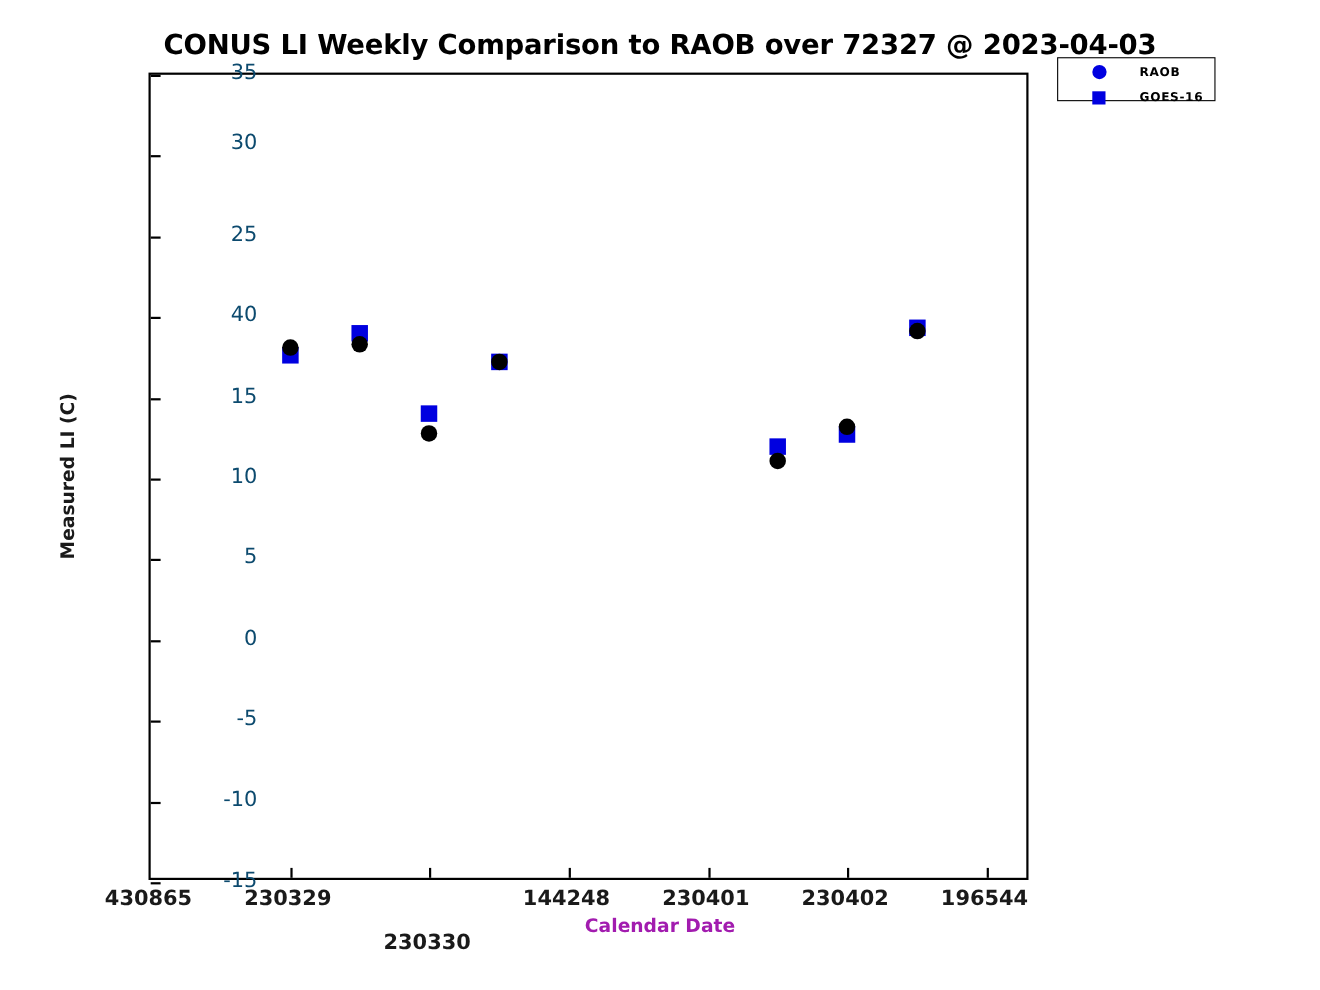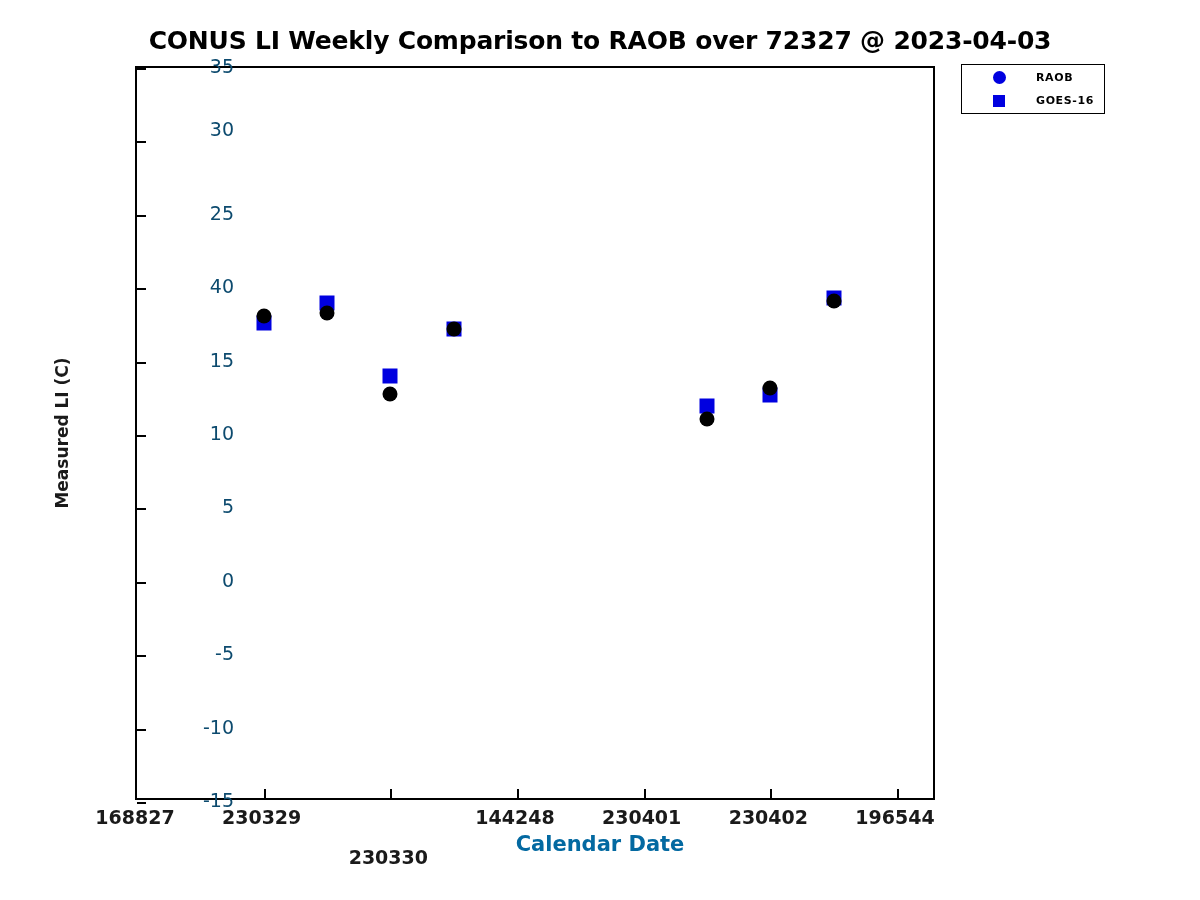--- a/index.html
+++ b/index.html
@@ -57,38 +57,38 @@
     left:62px; top:433px;
     transform:translate(-50%,-50%) rotate(-90deg);
     transform-origin:center center;
     font-size:17px; font-weight:bold; color:#1a1a1a;
     white-space:nowrap;
   }
   #x-axis-title {
     position:absolute;
     left:0; top:832px; width:1200px;
     text-align:center;
-    font-size:21px; font-weight:bold; color:#0369a1;
+    font-size:17px; font-weight:bold; color:#a21caf;
   }
 
   .pt {
     position:absolute;
     transform:translate(-50%,-50%);
   }
   .pt-circle {
     width:15px; height:15px; border-radius:50%;
   }
   .pt-square {
     width:15px; height:15px;
   }
 
   #legend {
     position:absolute;
-    left:961px; top:64px;
-    width:144px; height:50px;
+    left:961px; top:52px;
+    width:144px; height:40px;
     border:1px solid #000;
     background:#fff;
     box-sizing:border-box;
   }
   .legend-row {
     position:absolute;
     left:0; width:144px; height:21px;
     display:flex; align-items:center;
   }
   .legend-mark-wrap {
@@ -157,21 +157,21 @@
       <div class="ylabel-txt" style="top: 129px;">30</div>
       <div class="ylabel-txt" style="top: 212.8px;">25</div>
       <div class="ylabel-txt" style="top: 286.2px;">40</div>
       <div class="ylabel-txt" style="top: 359.6px;">15</div>
       <div class="ylabel-txt" style="top: 433px;">10</div>
       <div class="ylabel-txt" style="top: 506.4px;">5</div>
       <div class="ylabel-txt" style="top: 579.8px;">0</div>
       <div class="ylabel-txt" style="top: 653.2px;">-5</div>
       <div class="ylabel-txt" style="top: 726.6px;">-10</div>
       <div class="ylabel-txt" style="top: 800px;">-15</div>
-      <div class="xlabel-txt" style="left: 135px;">168827</div>
+      <div class="xlabel-txt" style="left: 135px;">430865</div>
       <div class="xlabel-txt" style="left: 261.667px;">230329</div>
       <div class="xlabel-txt" style="left: 388.333px; margin-top: 40px;">230330</div>
       <div class="xlabel-txt" style="left: 515px;">144248</div>
       <div class="xlabel-txt" style="left: 641.667px;">230401</div>
       <div class="xlabel-txt" style="left: 768.333px;">230402</div>
       <div class="xlabel-txt" style="left: 895px;">196544</div>
     </div>
 
   <div id="legend">
     <div class="legend-row" style="top:2px;">

